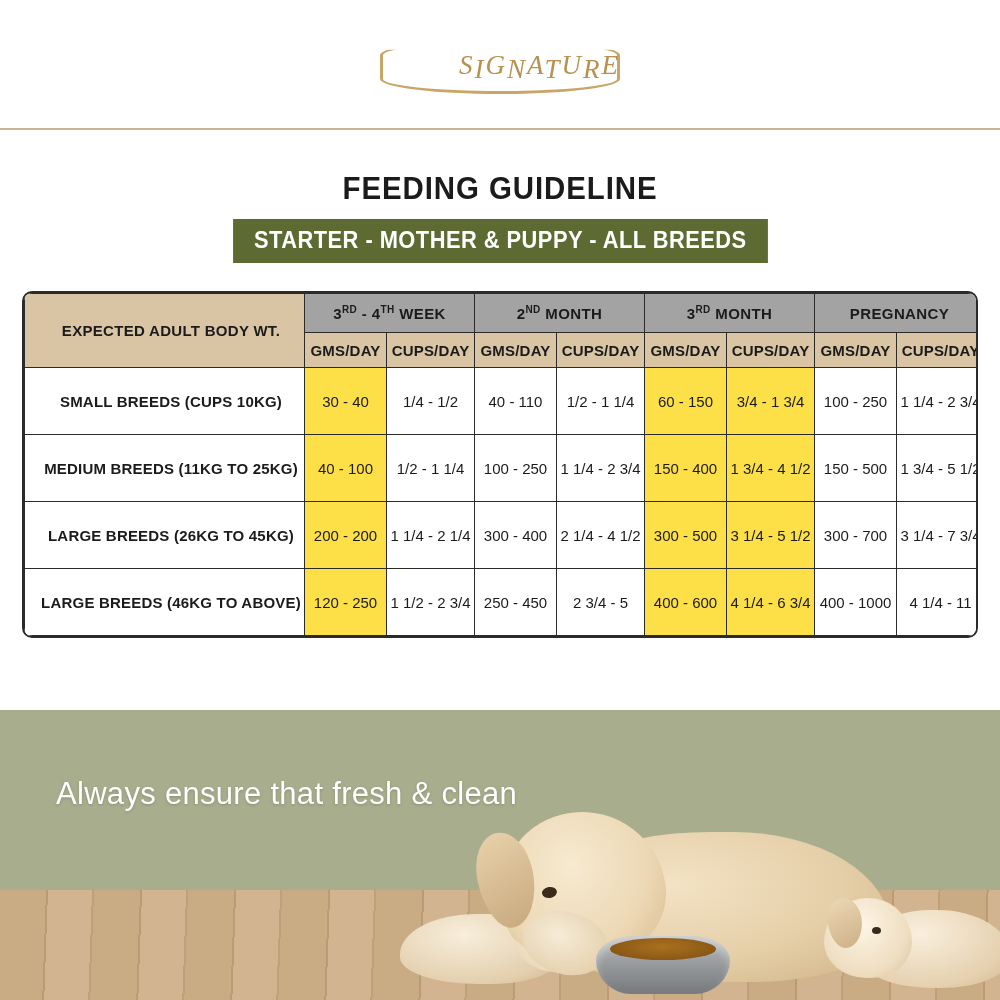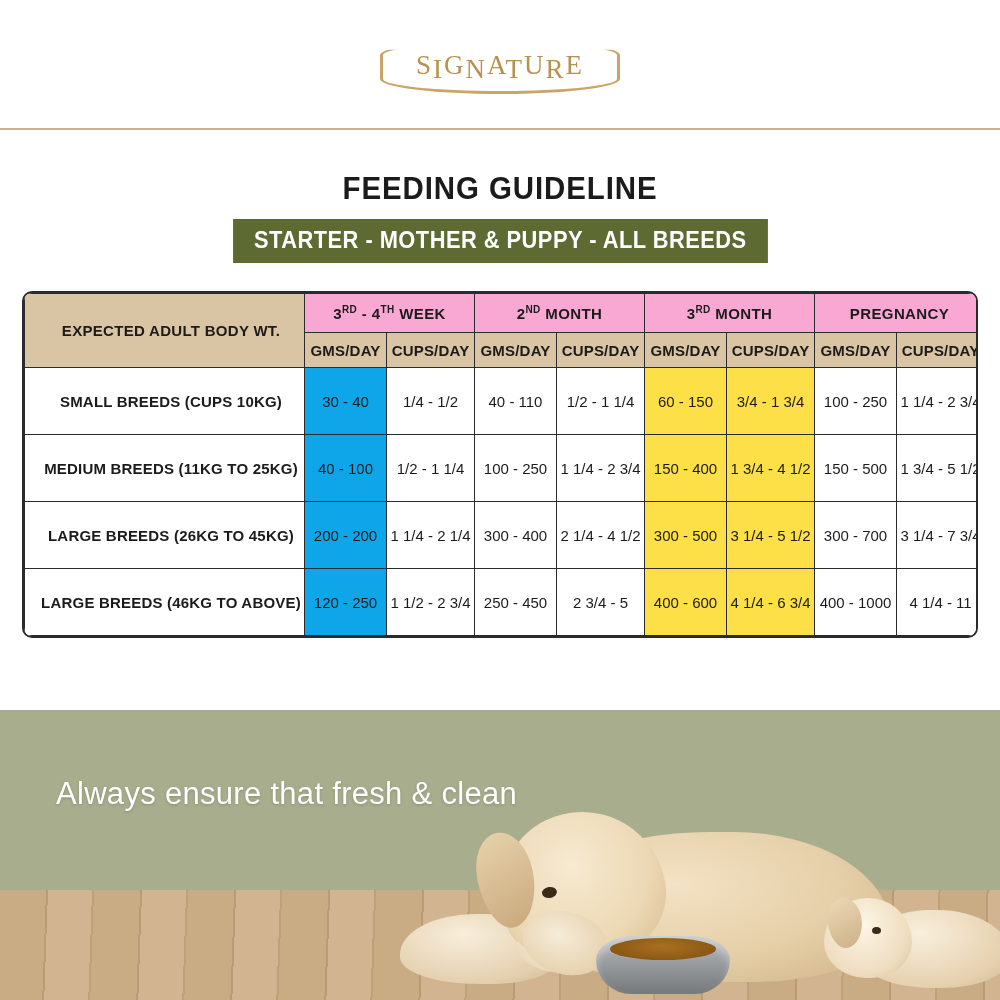--- a/index.html
+++ b/index.html
@@ -25,21 +25,22 @@
     justify-content: center;
     position: relative;
   }
   .logo-wrap {
     margin-top: 40px;
     position: relative;
     width: 240px;
     height: 54px;
     display: flex;
     align-items: center;
-    justify-content: center;
+    justify-content: flex-end;
+    font-style: italic;
   }
   .logo-ribbon {
     position: absolute;
     inset: 0;
     border: 3px solid #c9a567;
     border-radius: 50% / 28%;
     background: #ffffff;
     clip-path: polygon(0% 18%, 100% 18%, 100% 100%, 0% 100%);
   }
   .logo-text {
@@ -92,21 +93,21 @@
   }
   table.feeding td, table.feeding th {
     border: 1px solid #2b2b2b;
     text-align: center;
     vertical-align: middle;
     font-size: 15px;
     color: #1b1b1b;
   }
   table.feeding th { font-weight: bold; }
   .hdr-top {
-    background: #f9a8d4;
+    background: #a3a3a3;
     height: 36px;
     font-size: 15px;
     letter-spacing: 0.4px;
   }
   .hdr-sub {
     background: #d9c4a3;
     height: 32px;
     font-size: 13px;
     letter-spacing: 0.2px;
   }
@@ -120,21 +121,21 @@
   }
   .row-label {
     text-align: left;
     padding-left: 14px;
     font-size: 15px;
     font-weight: bold;
     height: 64px;
     background: #ffffff;
     letter-spacing: 0.2px;
   }
-  .cell-g { background: #0ea5e9; }
+  .cell-g { background: #fde047; }
   .cell-c { background: #ffffff; }
   .cell-g2 { background: #fde047; }
   .sup-s { font-size: 10px; vertical-align: super; }
 
   
   .photo-panel {
     position: absolute;
     left: 0;
     right: 0;
     bottom: 0;

